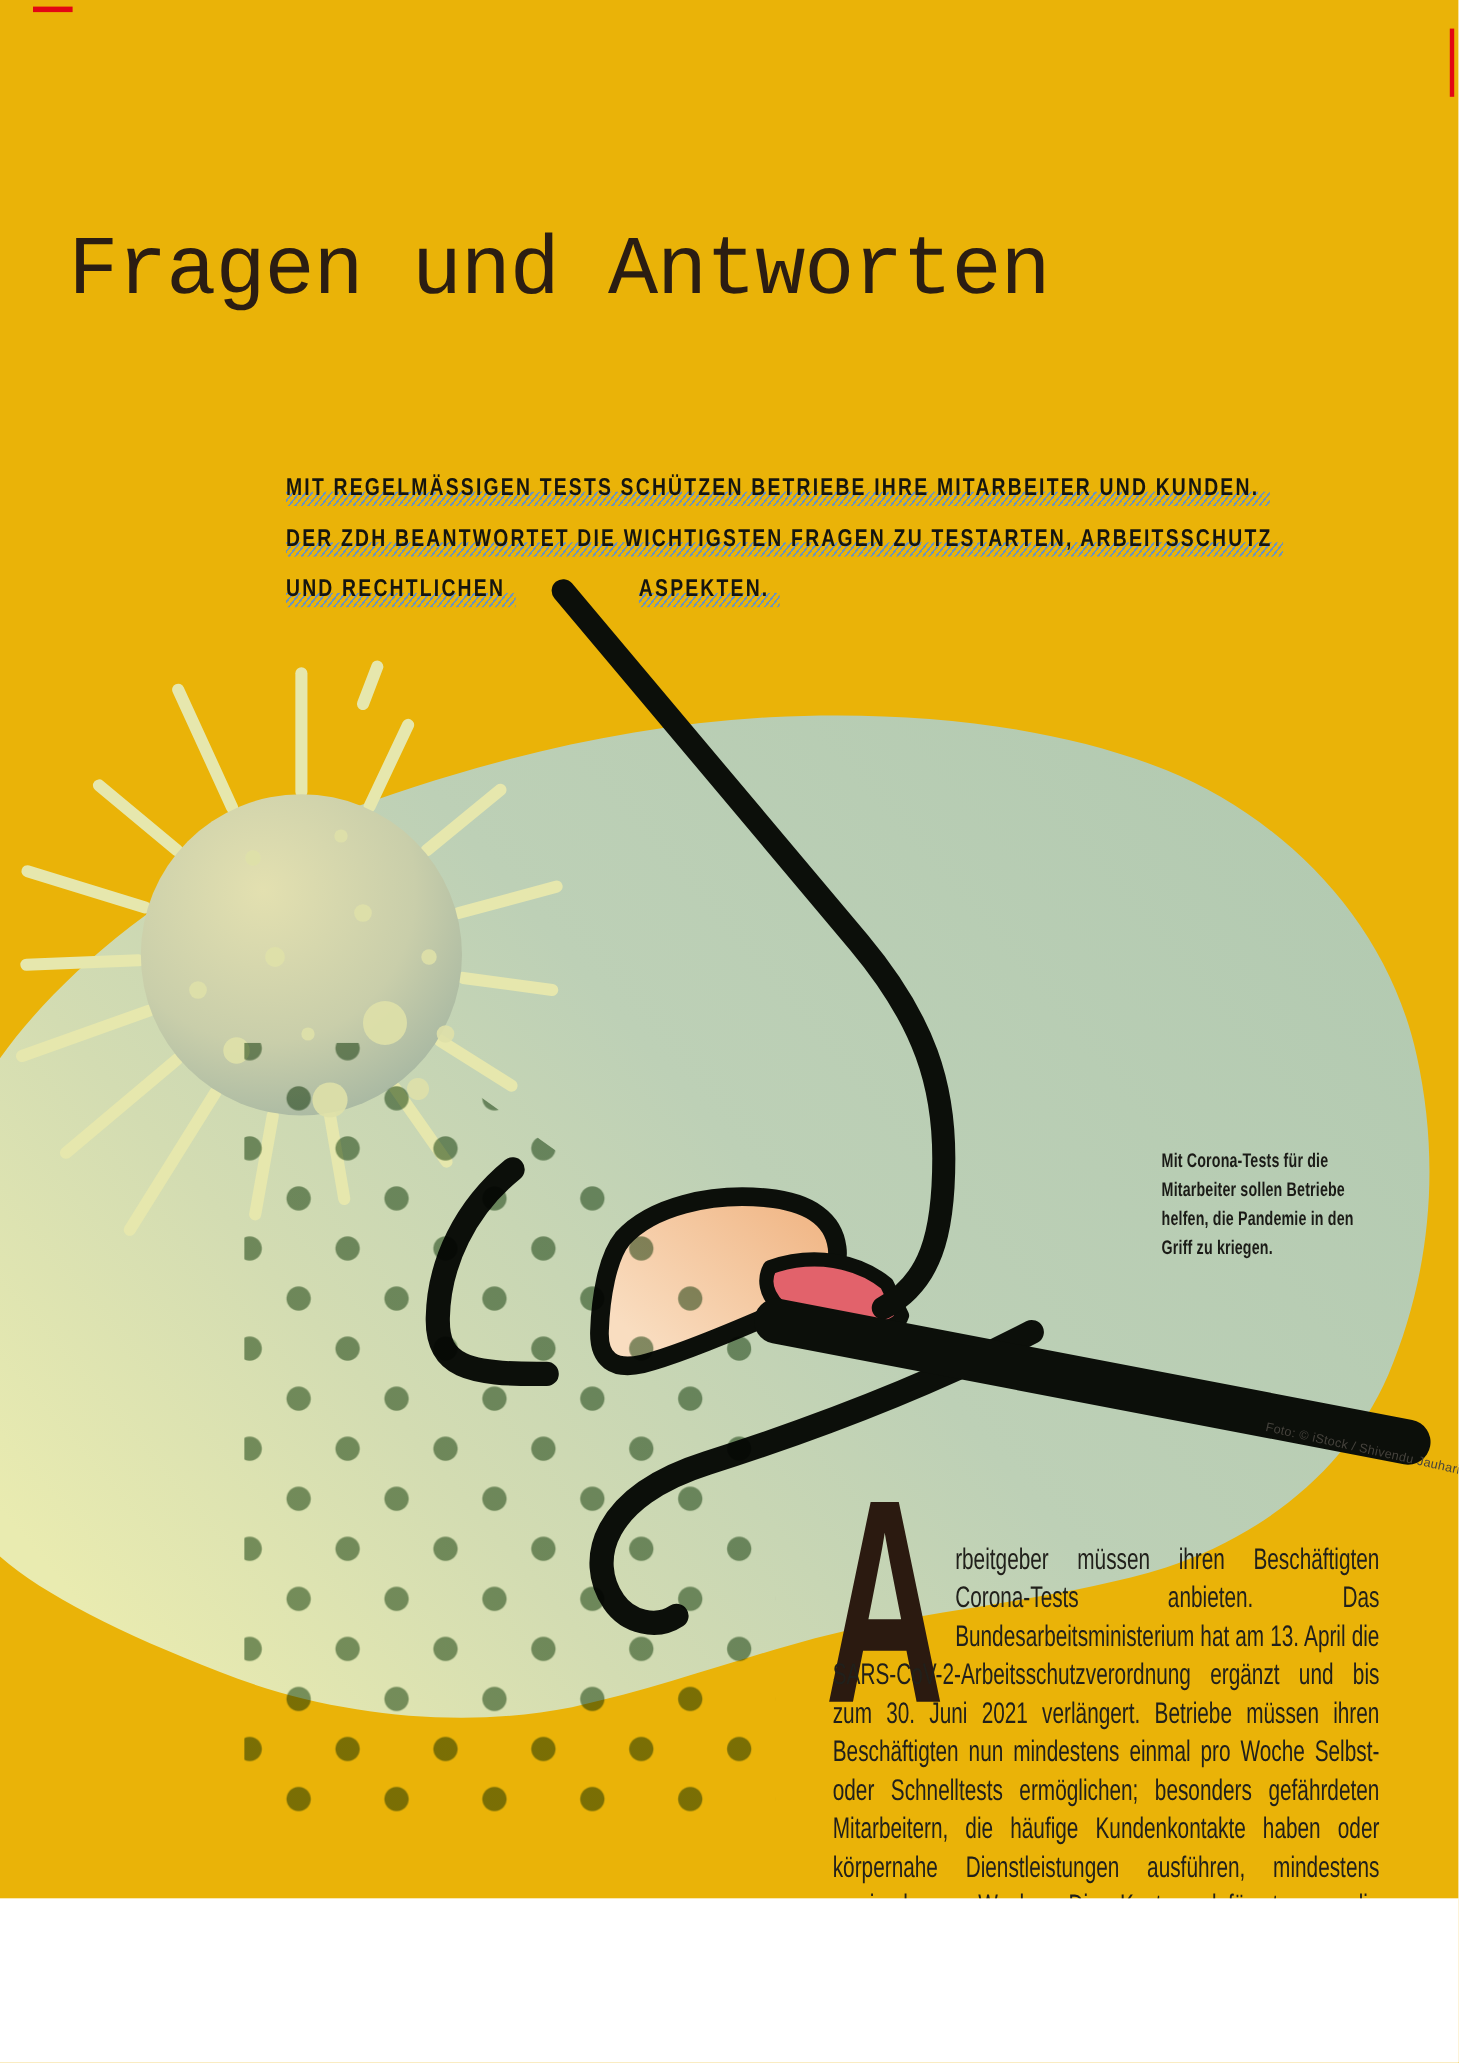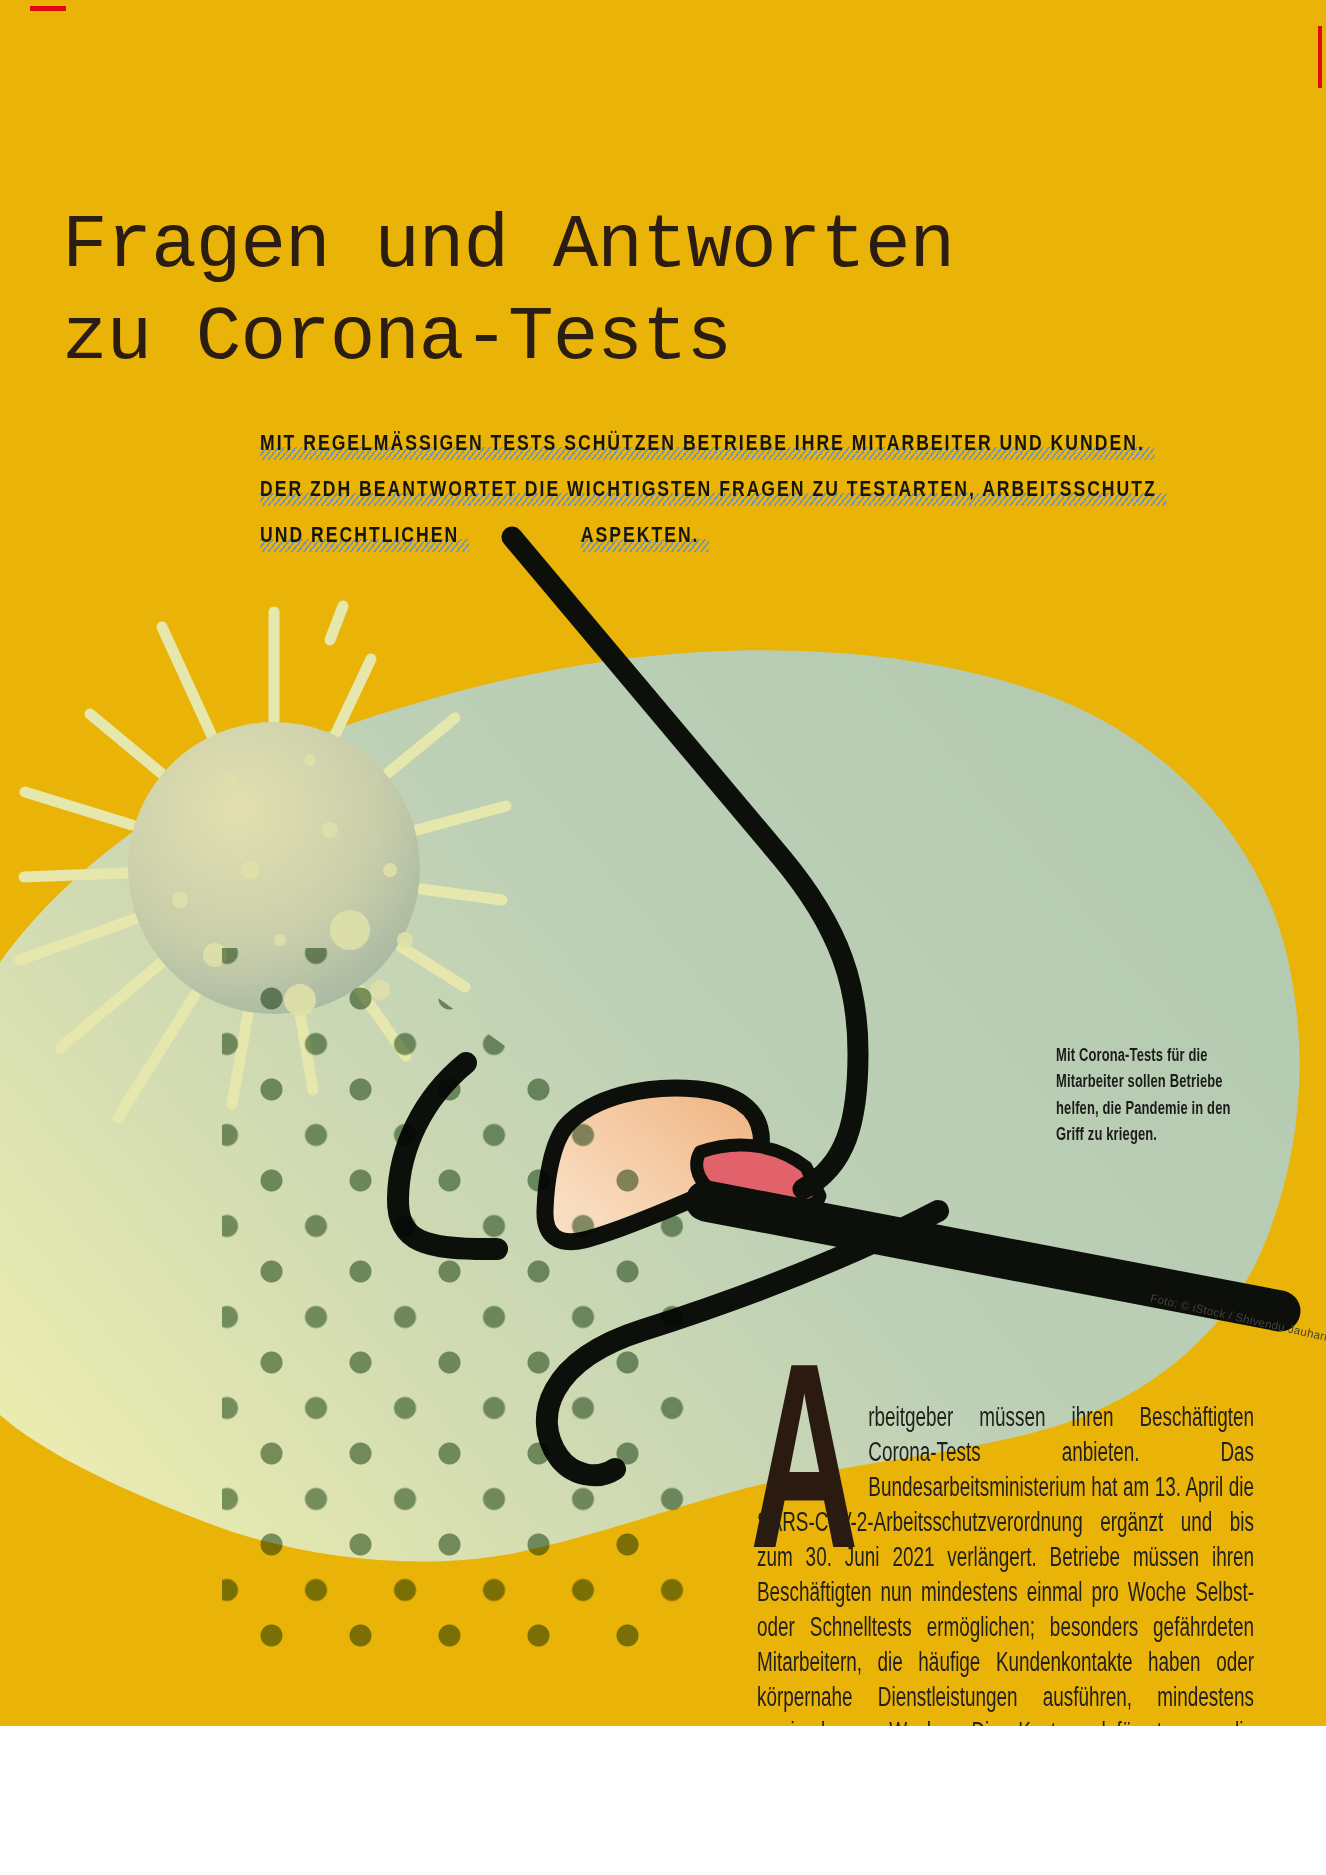--- a/index.html
+++ b/index.html
@@ -136,21 +136,20 @@
     <line x1="706" y1="1201" x2="1280" y2="1311" stroke="#0c0f0a" stroke-width="41" stroke-linecap="round"></line>
   </svg>
 
   <div class="dots"></div>
 
   <div class="mark-top"></div>
   <div class="mark-right"></div>
 
   <div class="title">
     <div>Fragen und Antworten</div>
-    <div>zu Corona-Tests</div>
   </div>
 
   <div class="subtitle">
     <div class="line">
       <span class="hatch">MIT REGELMÄSSIGEN TESTS SCHÜTZEN BETRIEBE IHRE MITARBEITER UND KUNDEN.</span>
     </div>
     <div class="line">
       <span class="hatch">DER ZDH BEANTWORTET DIE WICHTIGSTEN FRAGEN ZU TESTARTEN, ARBEITSSCHUTZ</span>
     </div>
     <div class="line">

